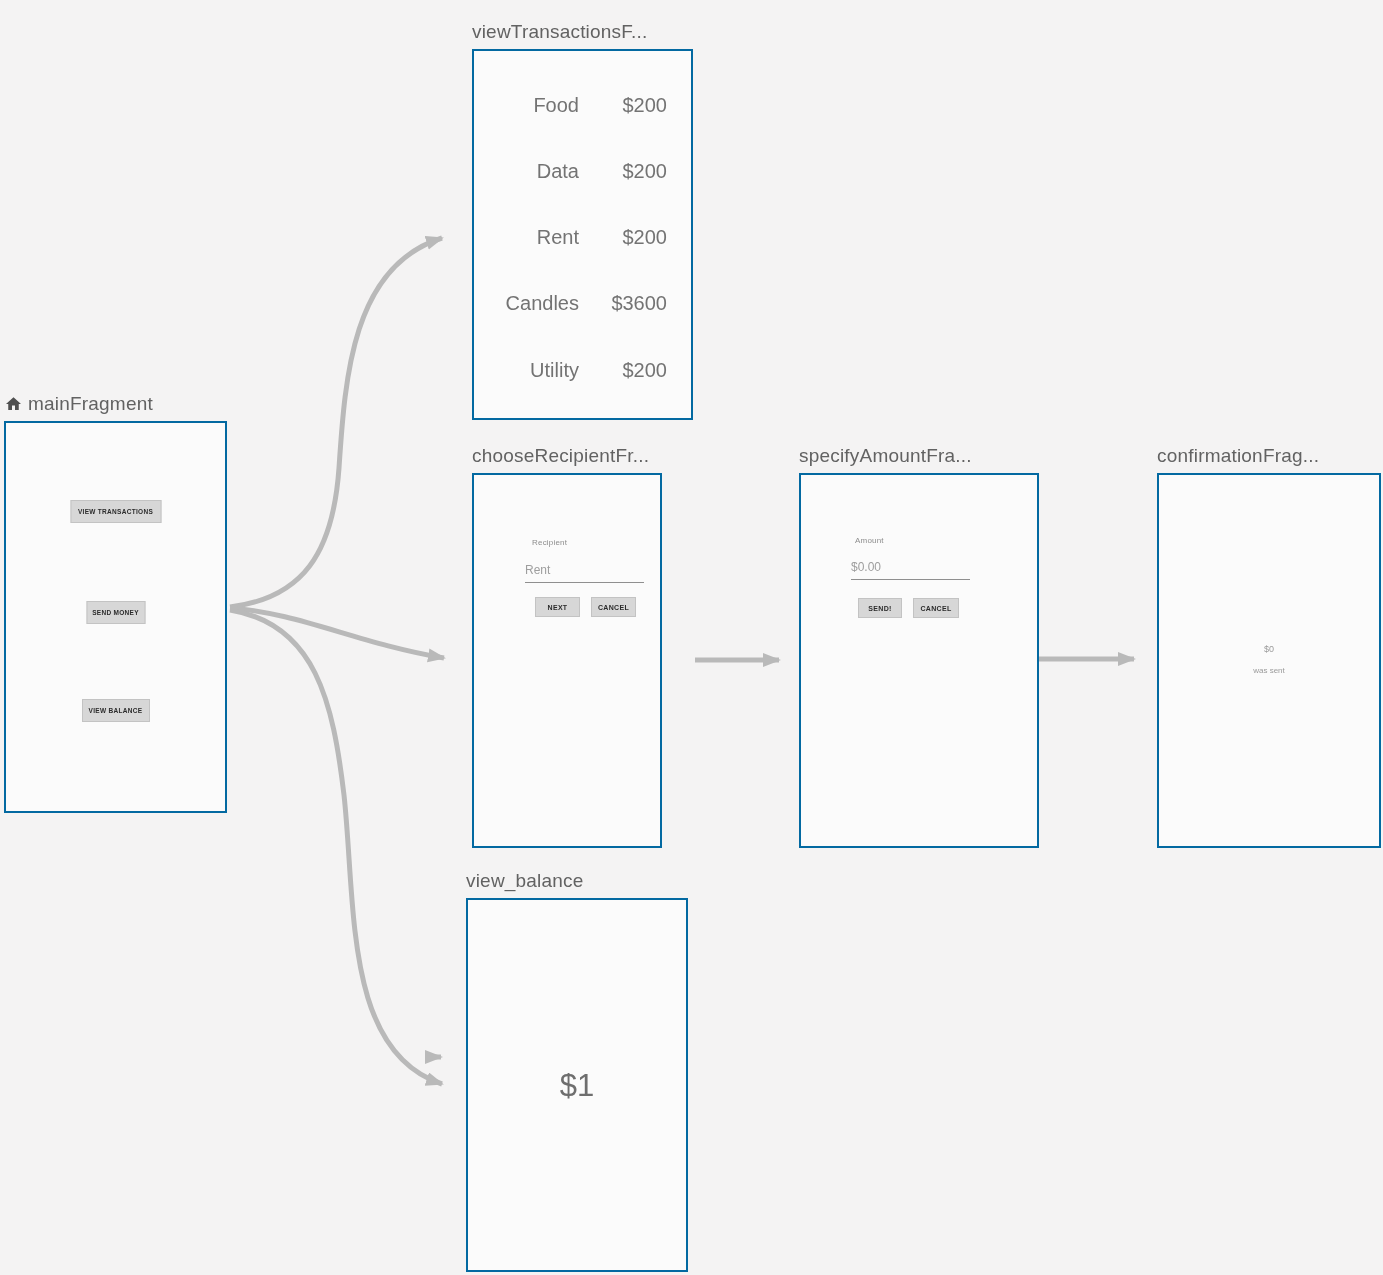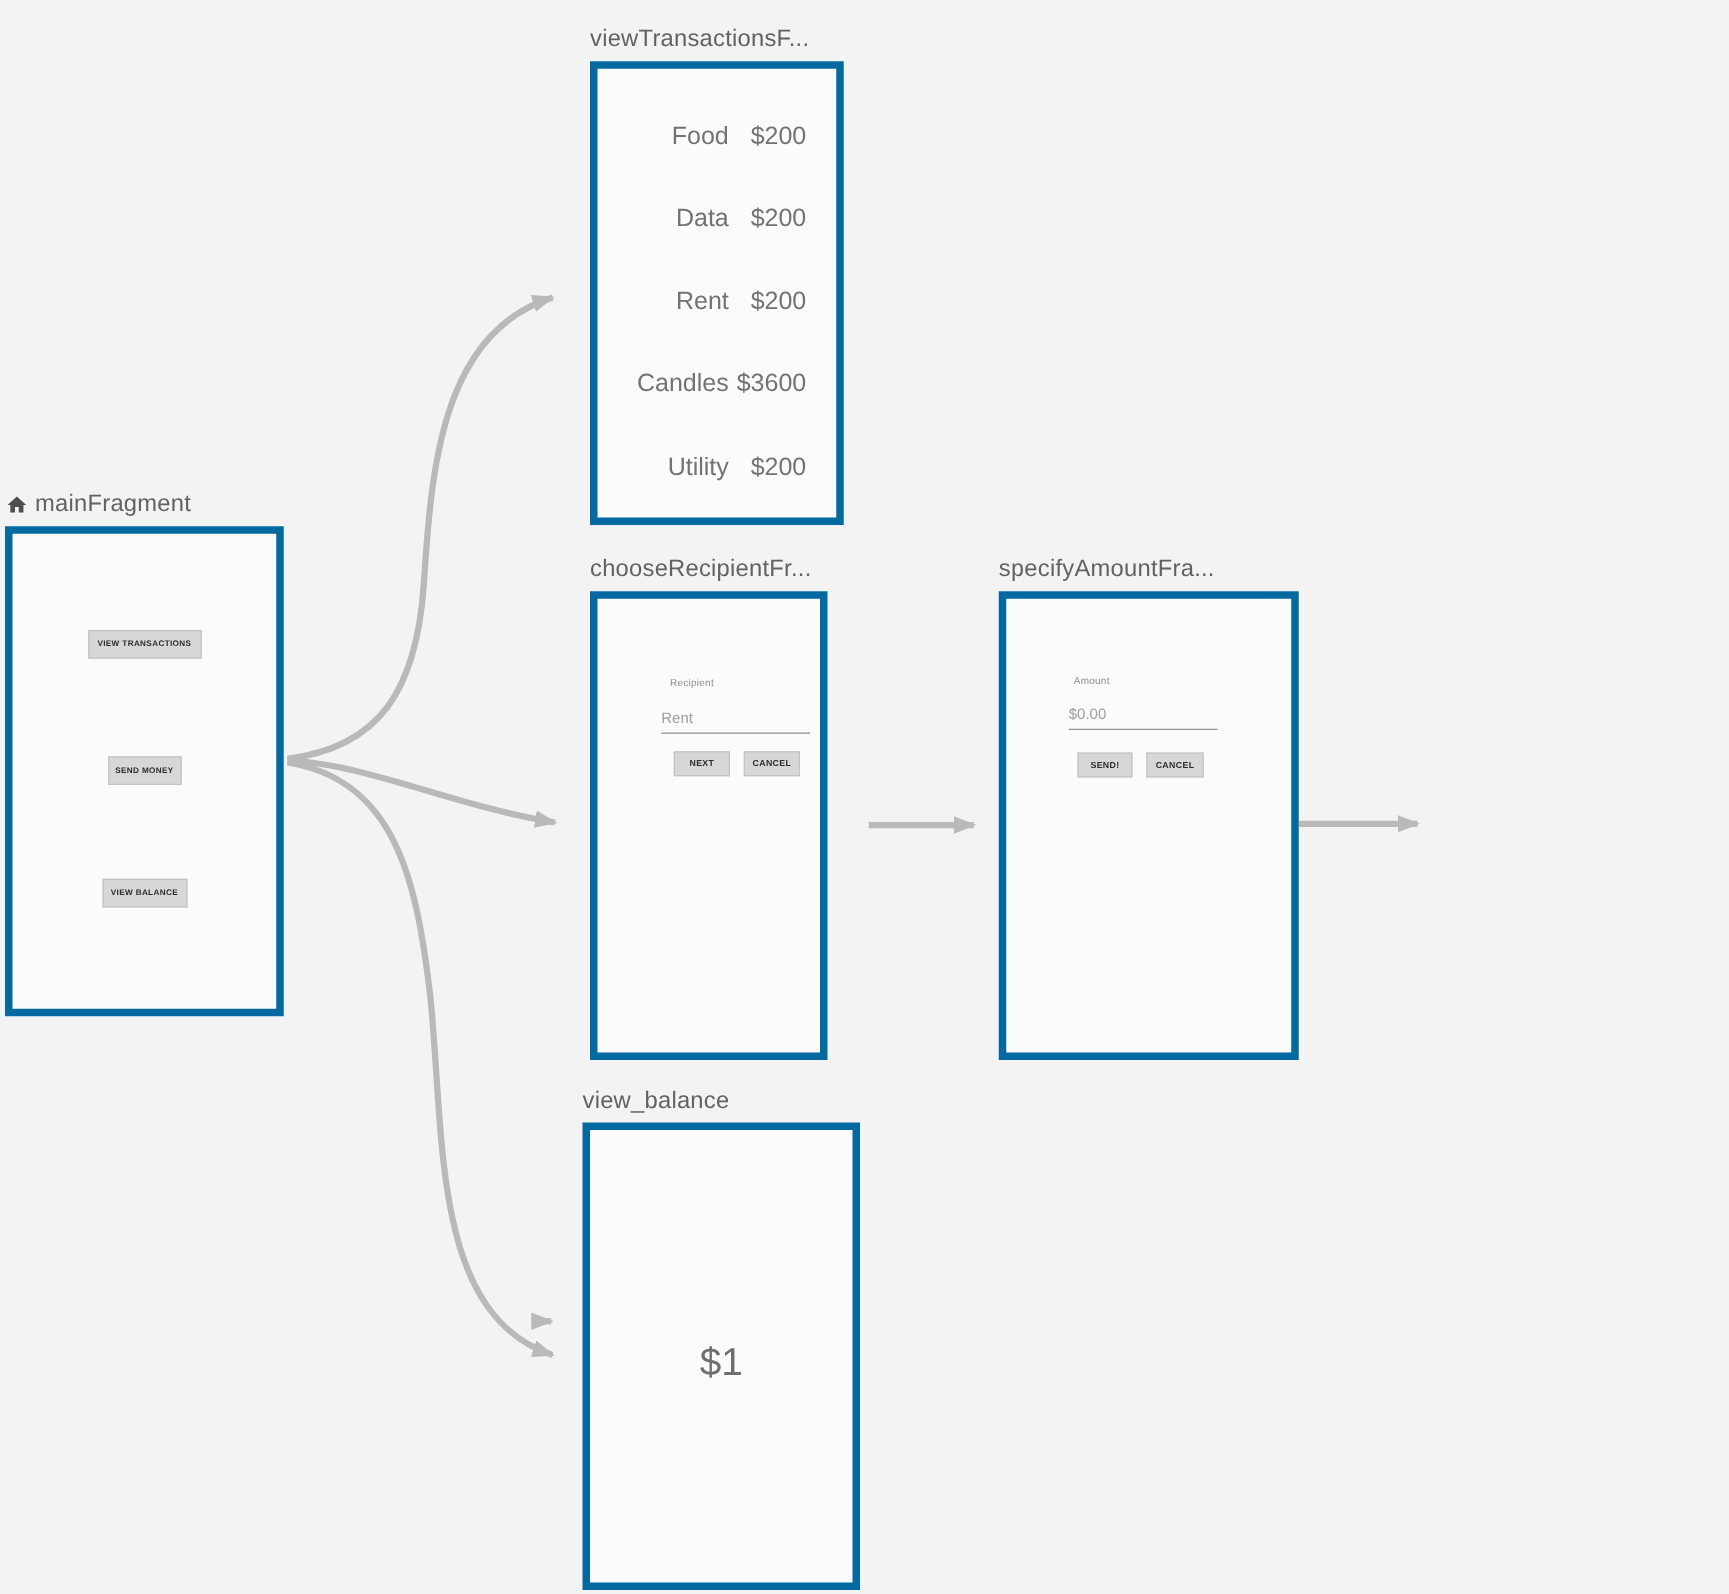--- a/index.html
+++ b/index.html
@@ -16,21 +16,21 @@
   .frag{position:absolute;}
   .frag-title{
     position:absolute;bottom:100%;left:0;margin-bottom:6px;
     display:flex;align-items:center;gap:5px;
     font-size:19px;color:#626262;white-space:nowrap;
     letter-spacing:0.2px;
   }
   .frag-box{
     position:absolute;left:0;top:0;right:0;bottom:0;
     background:#fbfbfb;
-    border:6px solid #0369a1;
+    border:2px solid #0369a1;
     box-sizing:border-box;
   }
 
   
   .pbtn{
     position:absolute;
     background:#d7d7d7;
     border:1px solid #c3c3c3;
     box-sizing:border-box;
     color:#2b2b2b;
@@ -81,21 +81,21 @@
       </svg>
       <span>mainFragment</span>
     </div>
     <div class="frag-box">
       <div class="pbtn main-btn" style="top:77px;width:91px">VIEW TRANSACTIONS</div>
       <div class="pbtn main-btn" style="top:178px;width:59px">SEND MONEY</div>
       <div class="pbtn main-btn" style="top:276px;width:68px">VIEW BALANCE</div>
     </div>
   </div>
 
-  <div class="frag" style="left:472px;top:49px;width:203px;height:371px">
+  <div class="frag" style="left:472px;top:49px;width:221px;height:371px">
     <div class="frag-title">
       <span>viewTransactionsF...</span>
     </div>
     <div class="frag-box">
       <div class="tx-row" style="top:43px">
         <span class="tx-cat">Food</span>
         <span class="tx-amt">$200</span>
       </div>
       <div class="tx-row" style="top:109px">
         <span class="tx-cat">Data</span>
@@ -135,20 +135,29 @@
     </div>
     <div class="frag-box">
       <span class="fld-label" style="left:54px;top:61px">Amount</span>
       <span class="fld-hint" style="left:50px;top:85px">$0.00</span>
       <div class="fld-line" style="left:50px;top:104px;width:119px"></div>
       <div class="pbtn form-btn" style="left:57px;top:123px;width:44px">SEND!</div>
       <div class="pbtn form-btn" style="left:112px;top:123px;width:46px">CANCEL</div>
     </div>
   </div>
 
+  <div class="frag" style="left:1157px;top:473px;width:224px;height:375px">
+    <div class="frag-title">
+      <span>confirmationFrag...</span>
+    </div>
+    <div class="frag-box">
+      <span class="center-text" style="top:169px;font-size:9px">$0</span>
+      <span class="center-text" style="top:191px;font-size:8px">was sent</span>
+    </div>
+  </div>
 
   <div class="frag" style="left:466px;top:898px;width:222px;height:374px">
     <div class="frag-title">
       <span>view_balance</span>
     </div>
     <div class="frag-box">
       <span class="balance-text" style="top:168px">$1</span>
     </div>
   </div>
 

